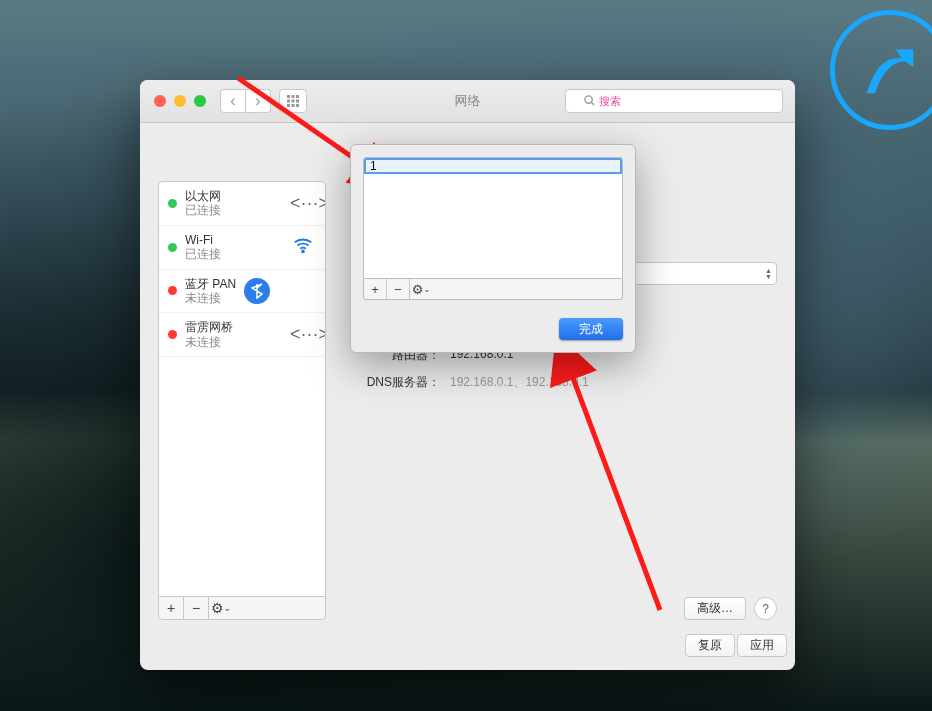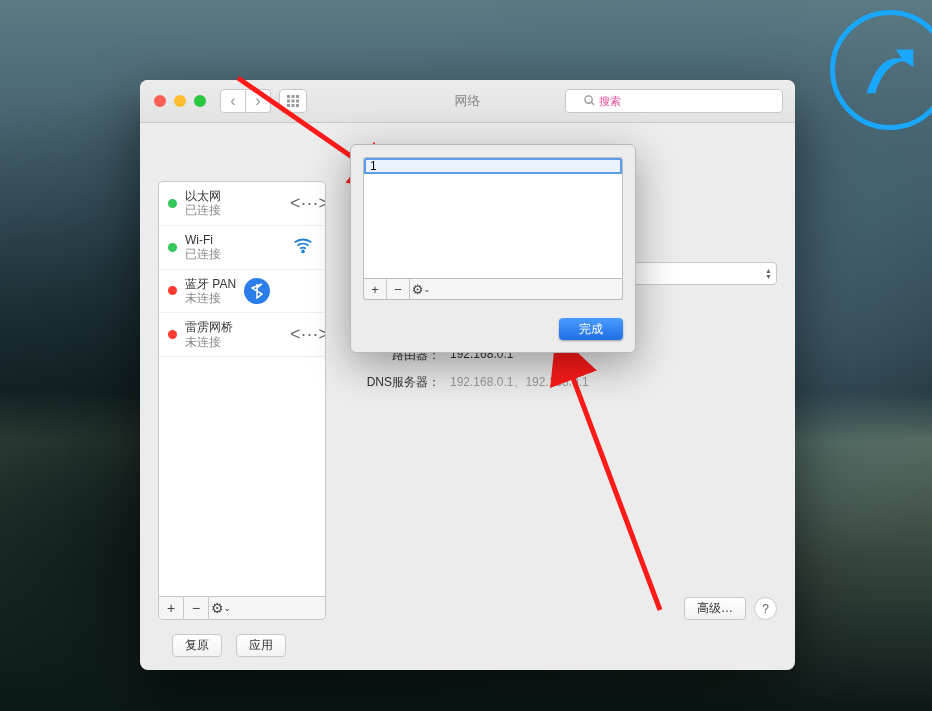--- a/index.html
+++ b/index.html
@@ -47,21 +47,21 @@
   .detail{flex:1;display:flex;flex-direction:column;font-size:12px;color:#333}
   .detail-row{display:flex;margin-bottom:10px}
   .detail-label{width:100px;text-align:right;margin-right:10px;color:#333}
   .detail-val{color:#999}
   .status-text{margin-left:110px;color:#999;font-size:11px;margin-top:-6px;margin-bottom:10px}
   .select-box{flex:1;height:21px;border:1px solid #c8c8c8;border-radius:4px;background:#fff;display:flex;align-items:center;justify-content:flex-end;padding:0 4px;color:#666}
   .select-arrows{display:flex;flex-direction:column;font-size:7px;line-height:6px}
   .advanced{margin-left:auto;margin-top:auto;display:flex;align-items:center;gap:8px}
   .mac-btn{height:21px;padding:0 12px;border:1px solid #c8c8c8;border-radius:4px;background:linear-gradient(#fff,#f2f2f2);font-size:12px;color:#333;display:inline-flex;align-items:center;gap:4px}
   .help{width:21px;height:21px;border:1px solid #c8c8c8;border-radius:50%;background:#fff;display:flex;align-items:center;justify-content:center;font-size:12px;color:#666}
-  .bottom-btns{display:flex;gap:14px;padding:14px 32px}
+  .bottom-btns{display:flex;justify-content:flex-end;gap:2px;padding:14px 8px}
   
   .popover{
     position:absolute;top:64px;left:210px;width:260px;background:#ececec;border:1px solid #b8b8b8;border-radius:6px;
     box-shadow:0 12px 40px rgba(0,0,0,.35);z-index:10;padding:12px;
   }
   .pop-label{font-size:11px;color:#444;margin-bottom:2px}
   .pop-list{border:1px solid #bdbdbd;background:#fff;height:120px;border-radius:3px 3px 0 0;font-size:12px;overflow:hidden}
   .pop-list .row{padding:1px 6px}
   .pop-list .row.sel{outline:2px solid #5a9ded;outline-offset:-2px;background:#eaf2fd}
   .pop-tools{height:20px;border:1px solid #bdbdbd;border-top:none;background:#f5f5f5;display:flex;align-items:center;border-radius:0 0 3px 3px}

